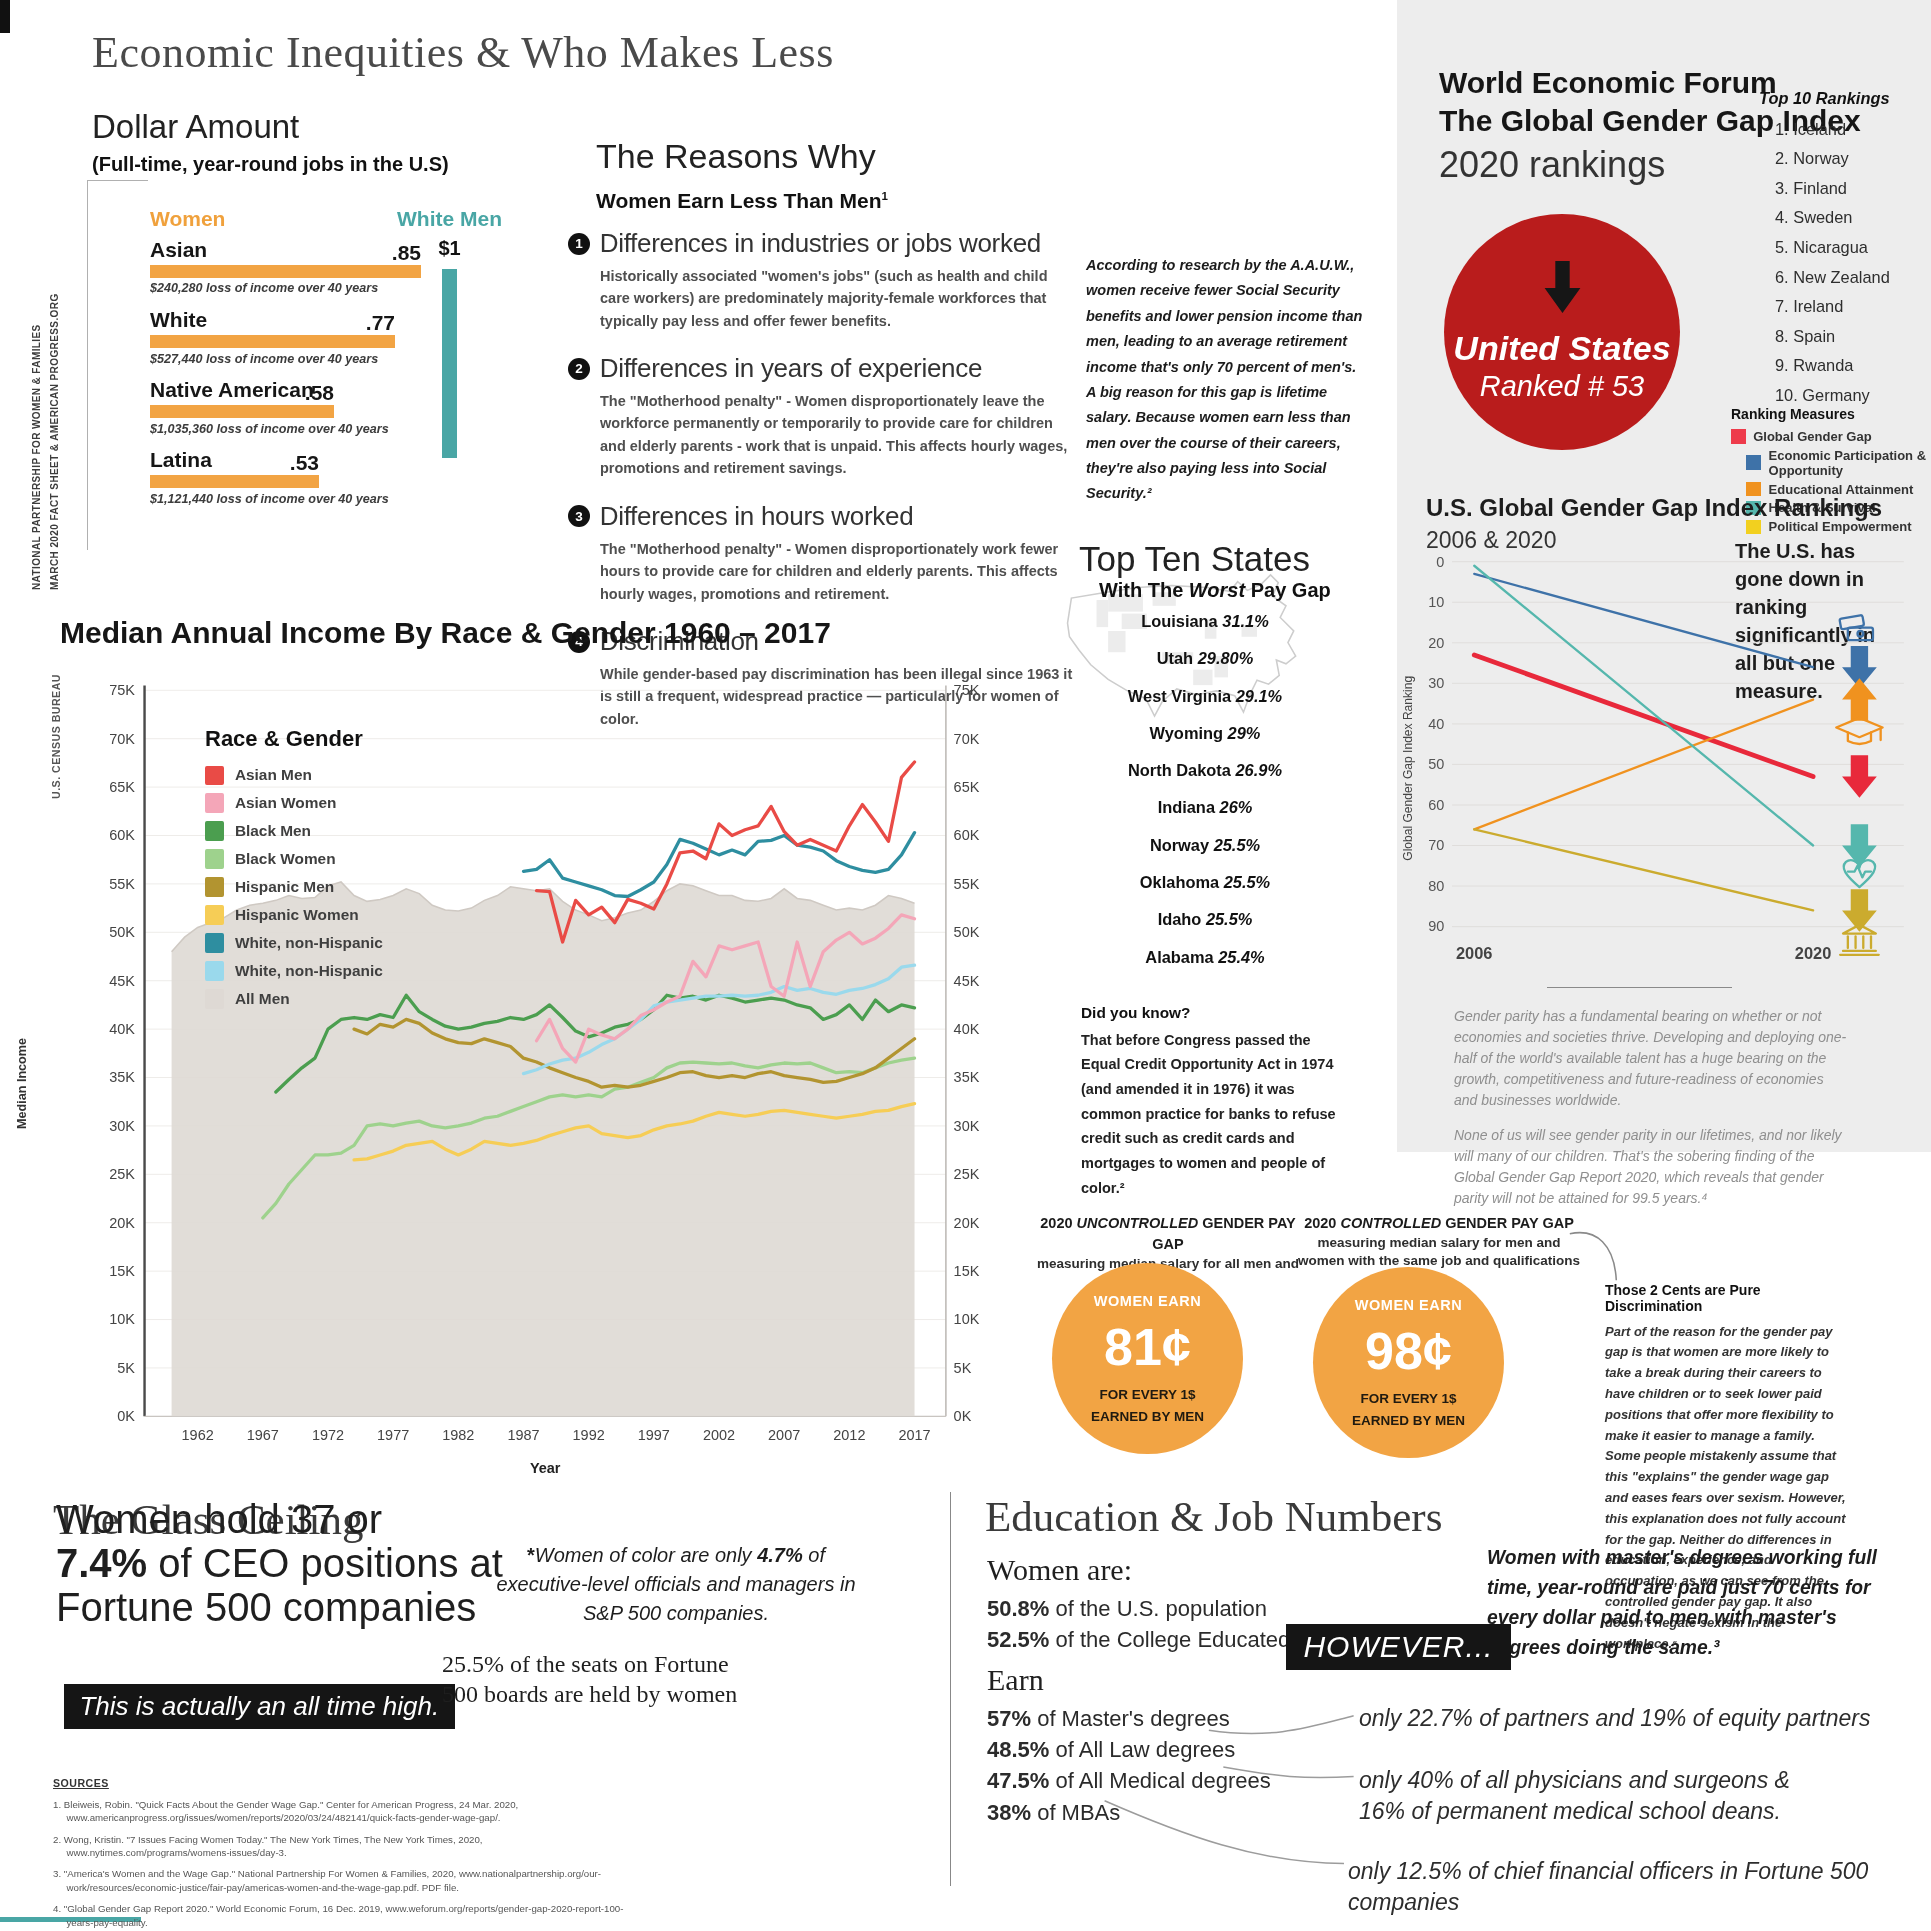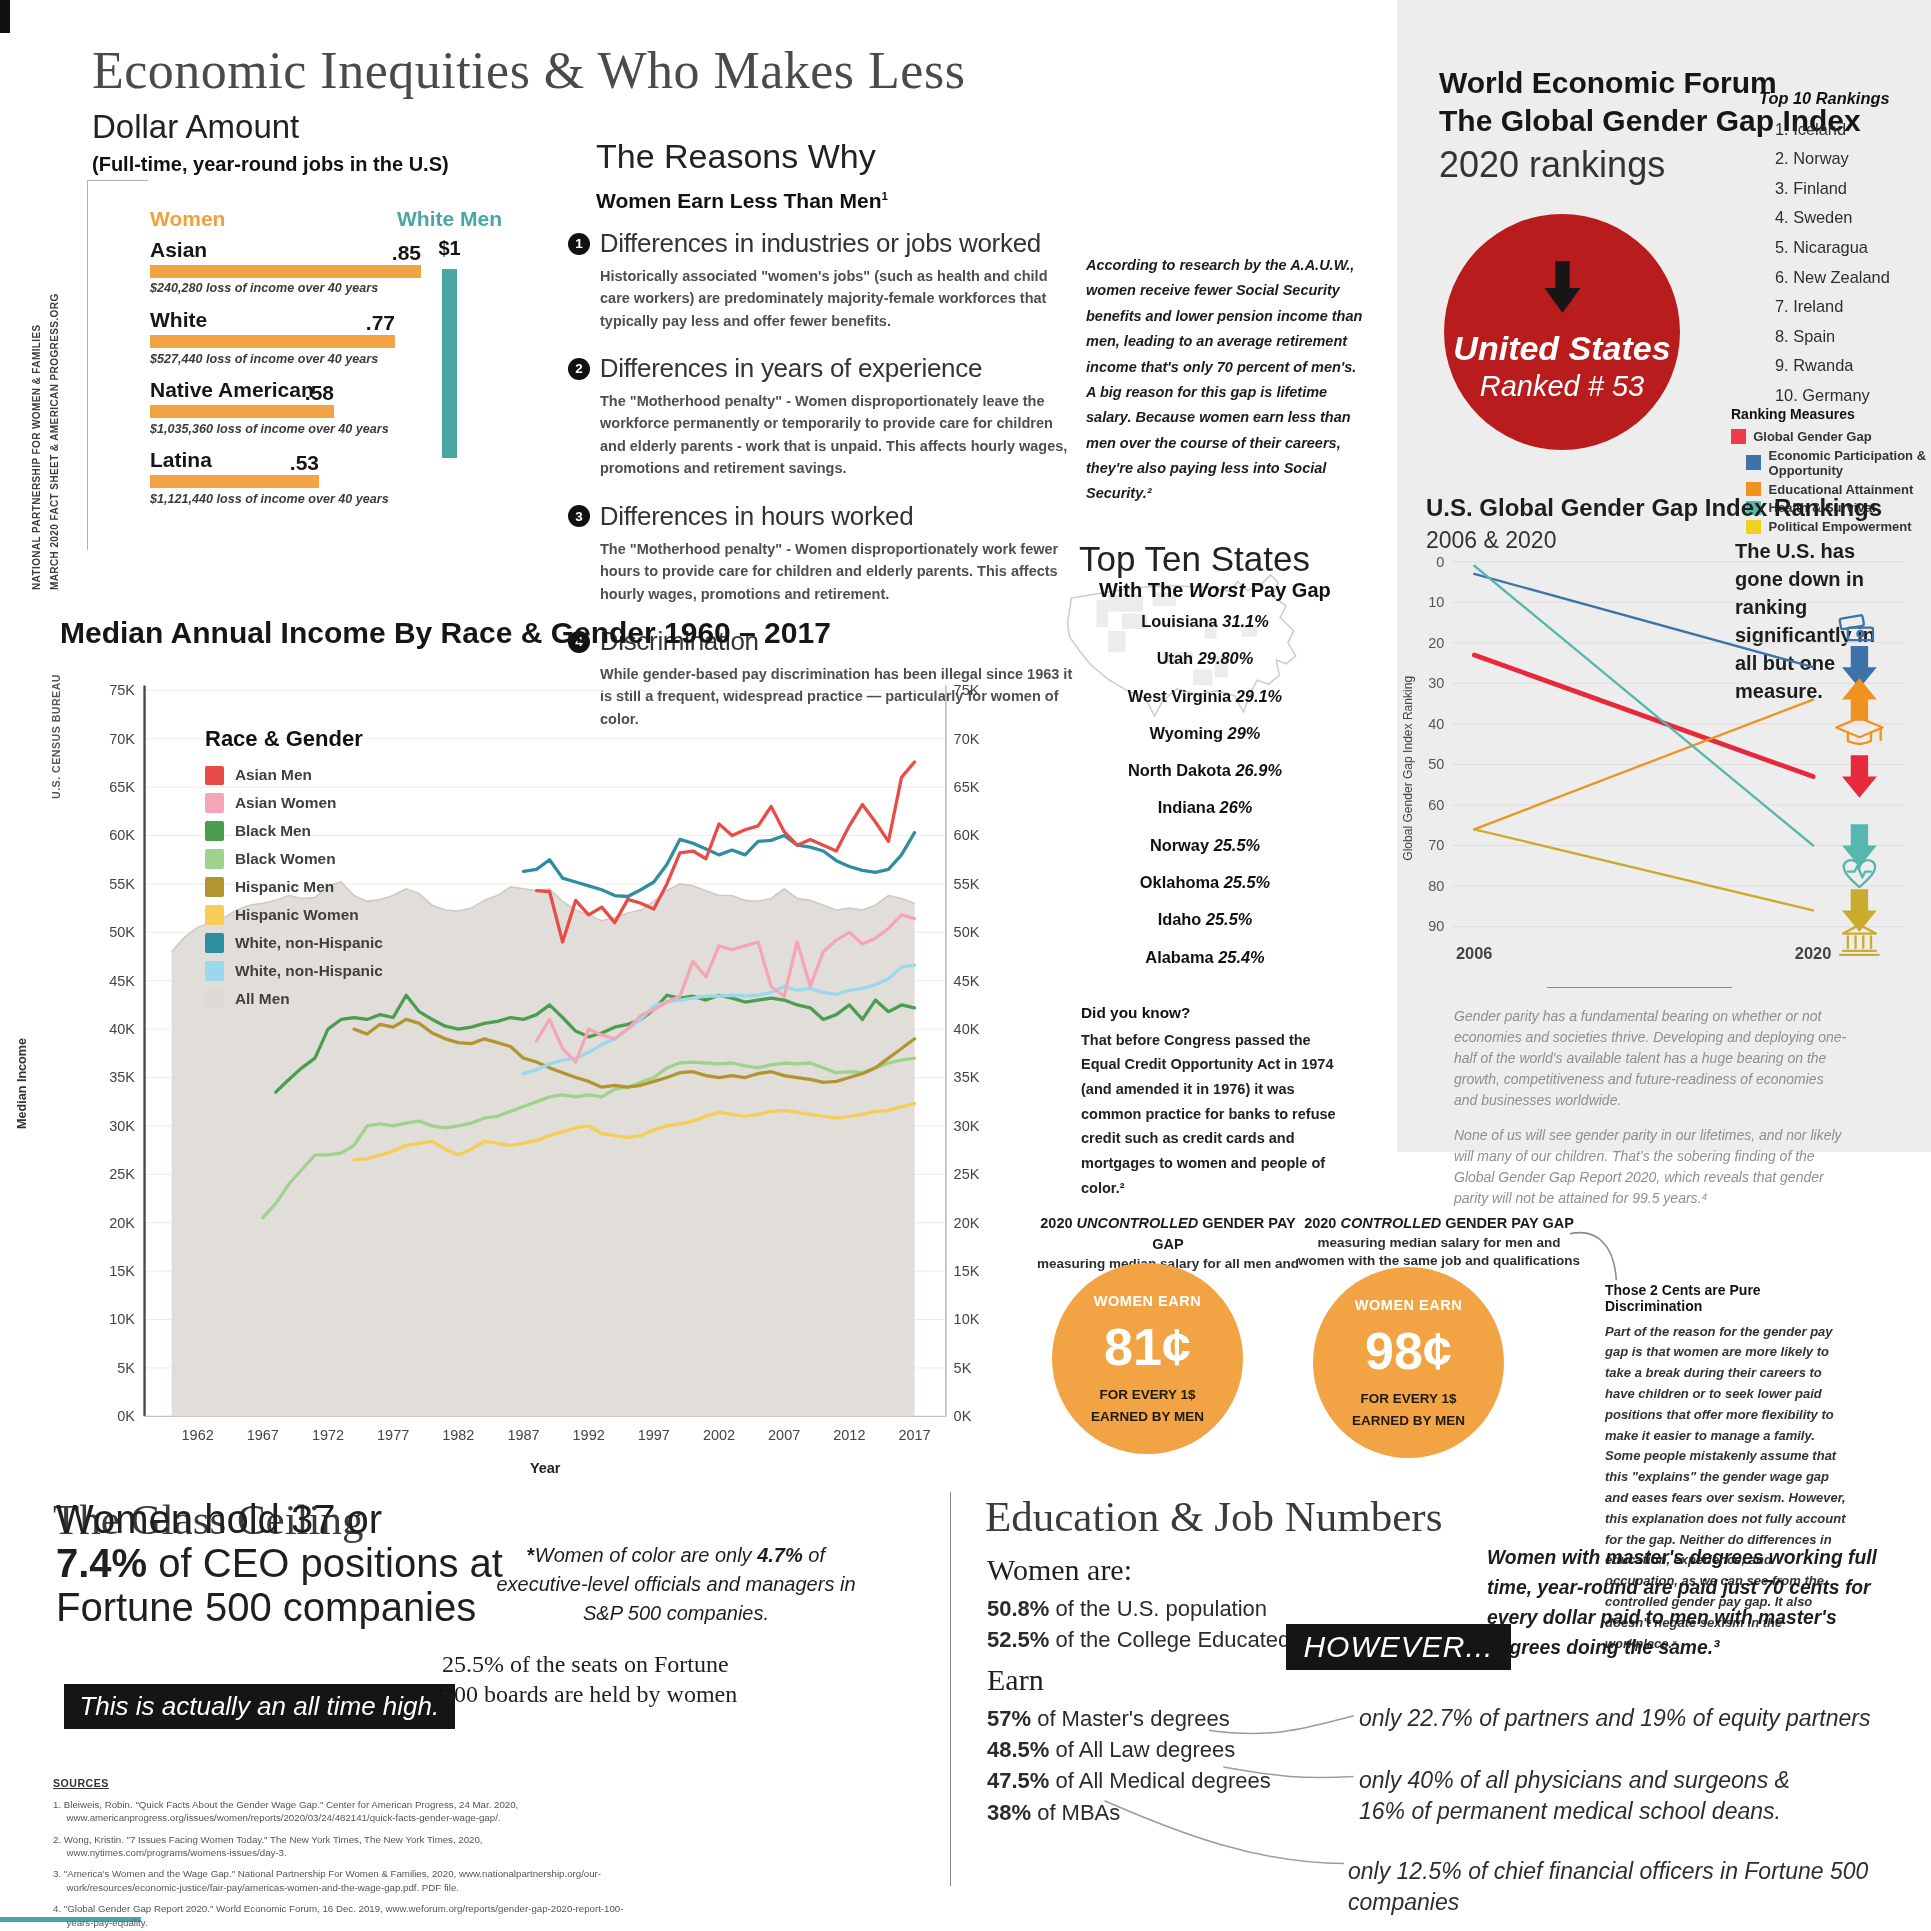--- a/index.html
+++ b/index.html
@@ -42,21 +42,21 @@
 </style>
 </head>
 <body>
 
 <div id="canvas">
 
   <div class="abs" style="left:0;top:0;width:9.7px;height:33px;background:#111;"></div>
   <div class="abs panel" style="left:1397px;top:0;width:534px;height:1152px;"></div>
   <div class="abs" style="left:0;top:1917px;width:141px;height:4.8px;background:#49a6a5;"></div>
 
-  <h1 class="abs serif" style="left:92px;top:41px;font-size:52px;color:#4a4a4a;letter-spacing:0.5px;">Economic Inequities &amp; Who Makes Less</h1>
+  <h1 class="abs serif" style="left:92px;top:27px;font-size:44px;color:#4a4a4a;letter-spacing:0.5px;">Economic Inequities &amp; Who Makes Less</h1>
 
   <h2 class="abs" style="left:92px;top:108px;font-size:33px;color:#222;">Dollar Amount</h2>
   <div class="abs b" style="left:92px;top:153px;font-size:20px;color:#111;">(Full-time, year-round jobs in the U.S)</div>
   <div class="abs" style="left:87px;top:180px;width:60px;height:369px;border-left:1.4px solid #b0b0b0;border-top:1.4px solid #b0b0b0;"></div>
 
   <span class="abs vtext b" style="left:42px;top:579px;font-size:10px;color:#3d3d3d;letter-spacing:0.4px;">NATIONAL PARTNERSHIP FOR WOMEN &amp; FAMILIES</span>
   <span class="abs vtext b" style="left:60px;top:579px;font-size:10px;color:#3d3d3d;letter-spacing:0.4px;">MARCH 2020 FACT SHEET &amp; AMERICAN PROGRESS.ORG</span>
 
   <div class="abs b" style="left:150px;top:207px;font-size:21px;color:#f0a13c;">Women</div>
   <div class="abs" style="left:394px;top:207px;width:111px;text-align:center;">

